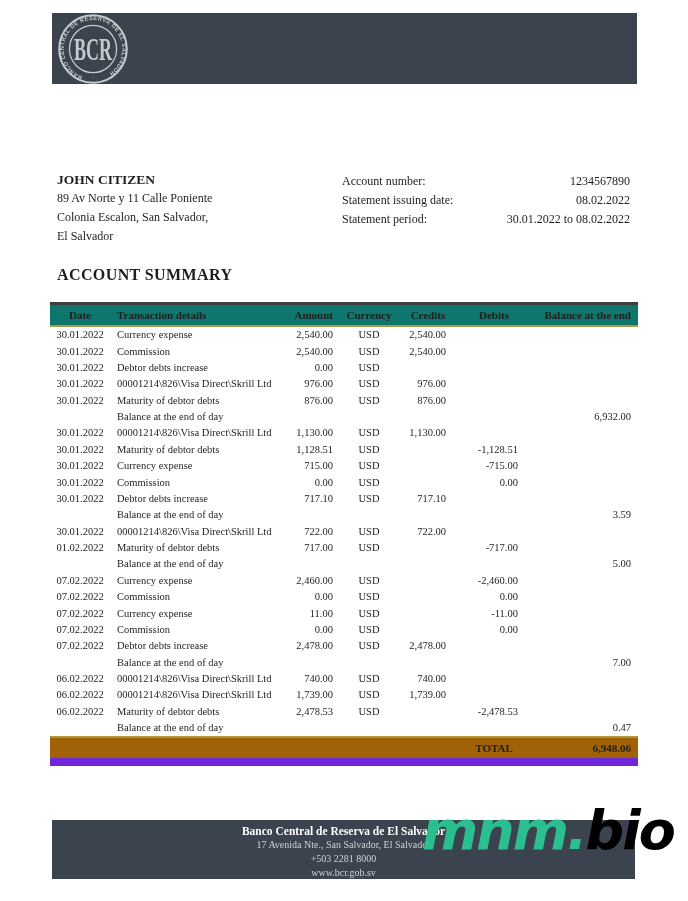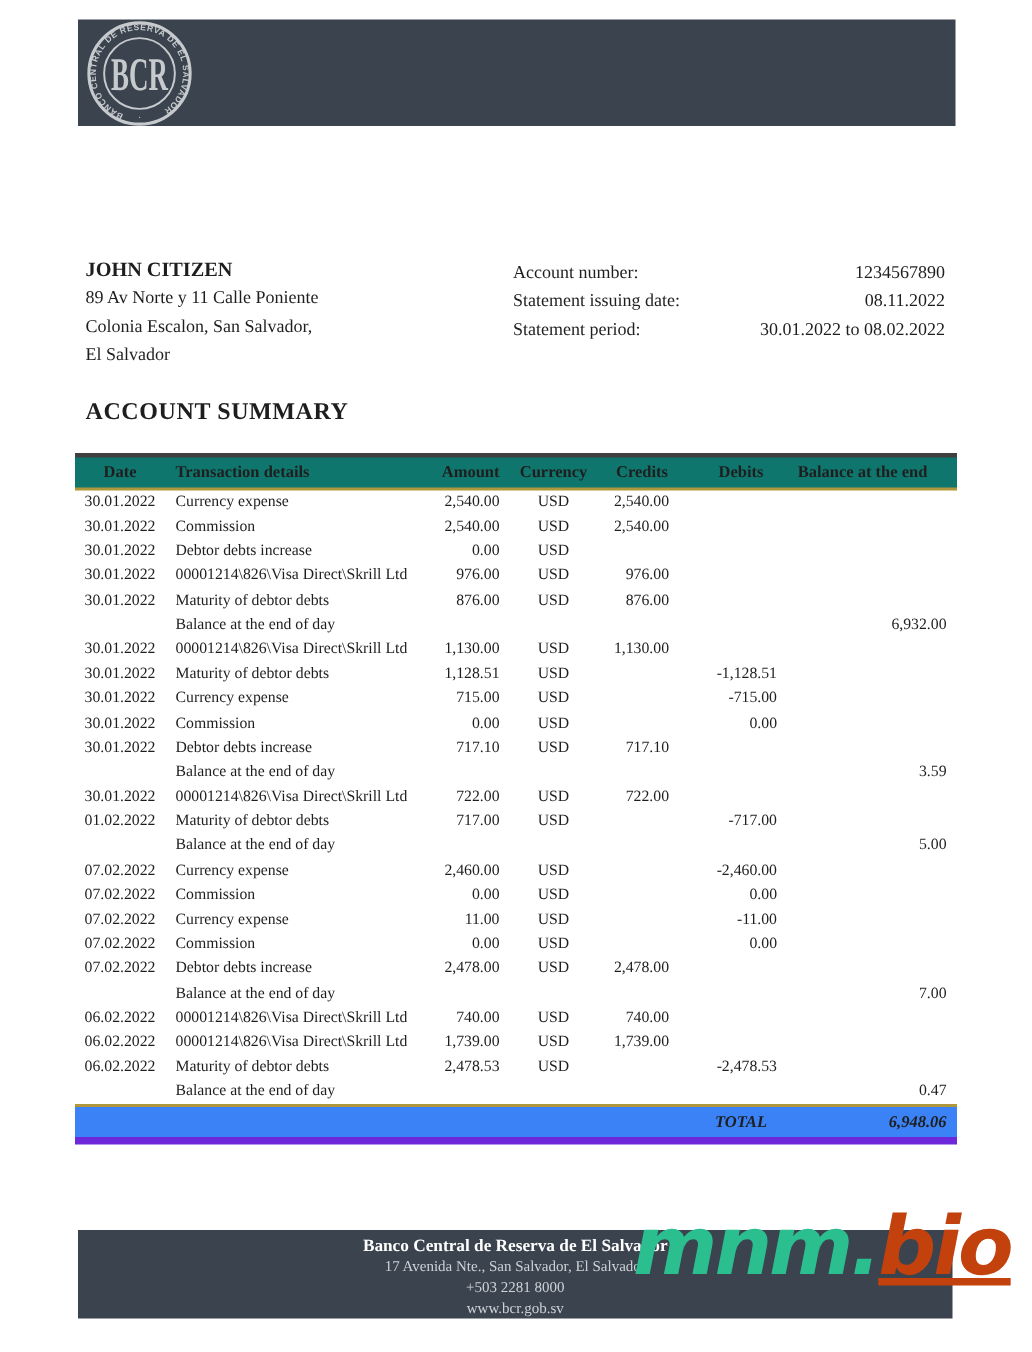--- a/index.html
+++ b/index.html
@@ -31,48 +31,48 @@
         border-collapse:collapse;table-layout:fixed;}
   col.c-date{width:60px;} col.c-details{width:182px;} col.c-amount{width:48px;}
   col.c-currency{width:58px;} col.c-credits{width:60px;} col.c-debits{width:72px;}
   col.c-balance{width:108px;}
   thead th{background:#0f766e;border-top:3px solid #404040;border-bottom:2px solid #b0973b;
            font-size:11px;font-weight:bold;padding:4px 0;}
   th.h-date{text-align:center;}
   th.h-details{text-align:left;padding-left:7px;}
   th.h-amount{text-align:right;padding-right:7px;}
   th.h-currency,th.h-credits,th.h-debits{text-align:center;}
-  th.h-balance{padding-right:18px;}
+  th.h-balance{text-align:right;padding-right:7px;}
   tbody td{font-size:10.5px;padding:2.2px 0;line-height:12px;white-space:nowrap;
            overflow:hidden;}
   td.d-date{text-align:center;}
   td.d-details{text-align:left;padding-left:7px;}
   td.d-amount{text-align:right;padding-right:7px;}
   td.d-currency{text-align:center;}
   td.d-credits{text-align:right;padding-right:12px;}
   td.d-debits{text-align:right;padding-right:12px;}
   td.d-balance{text-align:right;padding-right:7px;}
-  tfoot td{background:#3b82f6;border-top:2px solid #b0973b;border-bottom:5px solid #6d28d9;
-           font-size:11px;font-weight:bold;padding:4px 0;font-style:italic;}
+  tfoot td{background:#a16207;border-top:2px solid #b0973b;border-bottom:8px solid #6d28d9;
+           font-size:11px;font-weight:bold;padding:4px 0;}
   tfoot .t-label{text-align:center;}
   tfoot .t-value{text-align:right;padding-right:7px;}
 
   
   .footer{position:absolute;left:52px;top:820px;width:583px;height:59px;
           background:#3a434e;text-align:center;color:#cdd2d7;}
   .footer .f-title{font-size:11.5px;font-weight:bold;color:#ffffff;
                    margin-top:4px;line-height:14px;}
   .footer .f-line{font-size:10px;line-height:14px;}
 
   
   .watermark{position:absolute;left:422px;top:804px;z-index:5;
              font-family:"DejaVu Sans",sans-serif;font-weight:800;font-style:italic;
              font-size:54px;letter-spacing:-2px;line-height:1;white-space:nowrap;}
   .wm-a{color:#2bbf90;}
-  .wm-b{color:#c2410c;text-decoration:underline;}
+  .wm-b{color:#000000;}
 </style>
 </head>
 <body>
 
 <div class="page">
 
   <div class="topbar">
     <svg class="seal" width="74" height="74" viewBox="0 0 80 80" aria-hidden="true">
       <circle cx="40" cy="40" r="36.5" fill="none" stroke="#c7cacd" stroke-width="2.2"></circle>
       <circle cx="40" cy="40" r="25.5" fill="none" stroke="#c7cacd" stroke-width="1.4"></circle>
@@ -94,21 +94,21 @@
       <div class="addr">Colonia Escalon, San Salvador,</div>
       <div class="addr">El Salvador</div>
     </div>
     <div class="account-info">
       <div class="ai-row">
         <span class="lbl">Account number:</span>
         <span class="val">1234567890</span>
       </div>
       <div class="ai-row">
         <span class="lbl">Statement issuing date:</span>
-        <span class="val">08.11.2022</span>
+        <span class="val">08.02.2022</span>
       </div>
       <div class="ai-row">
         <span class="lbl">Statement period:</span>
         <span class="val">30.01.2022 to 08.02.2022</span>
       </div>
     </div>
   </div>
 
   <h2 class="summary-title">ACCOUNT SUMMARY</h2>
 

